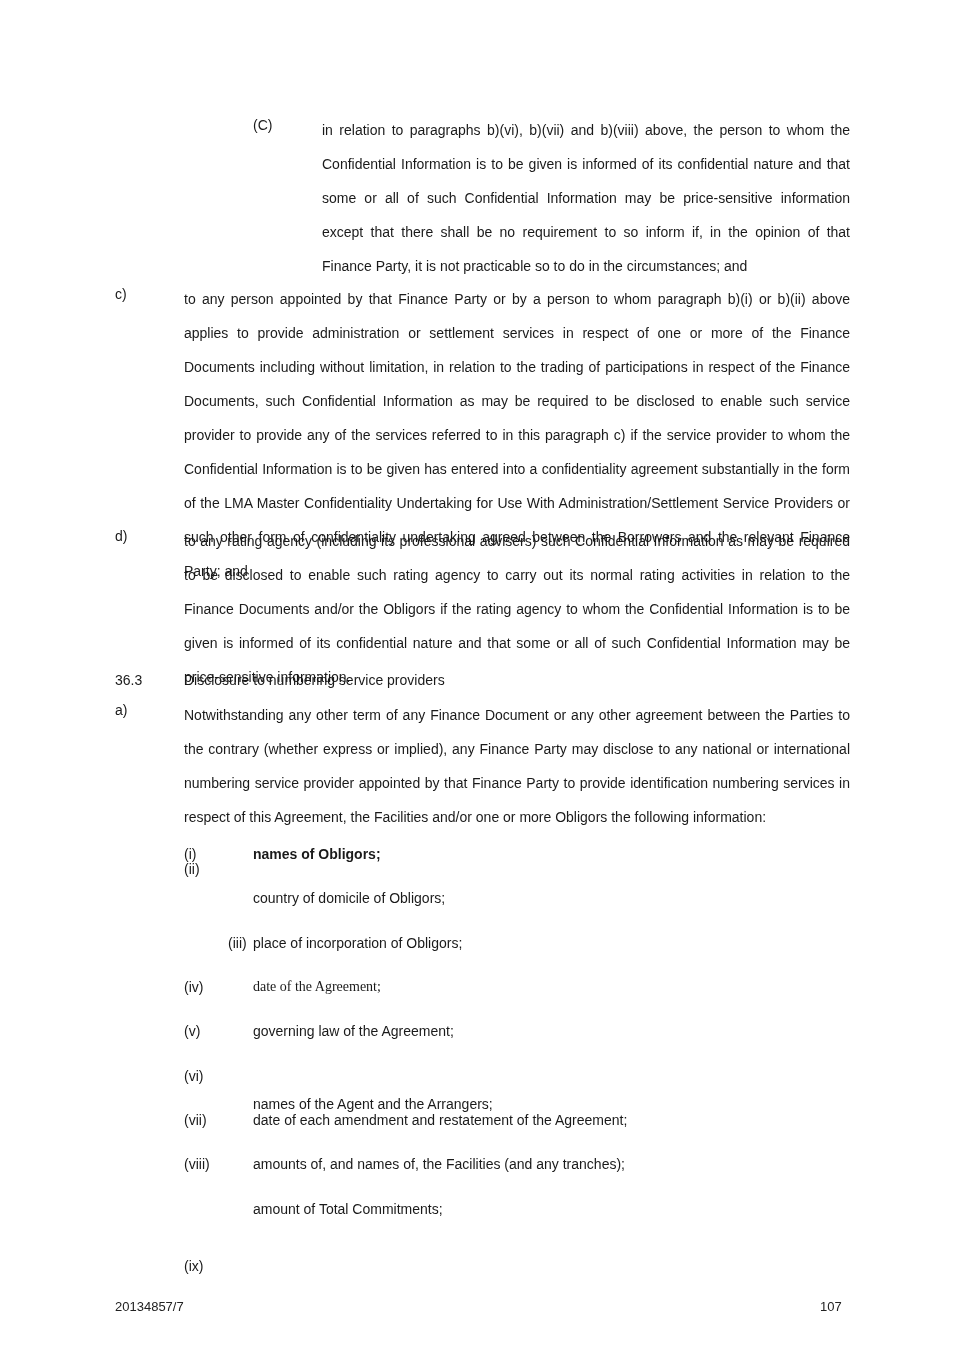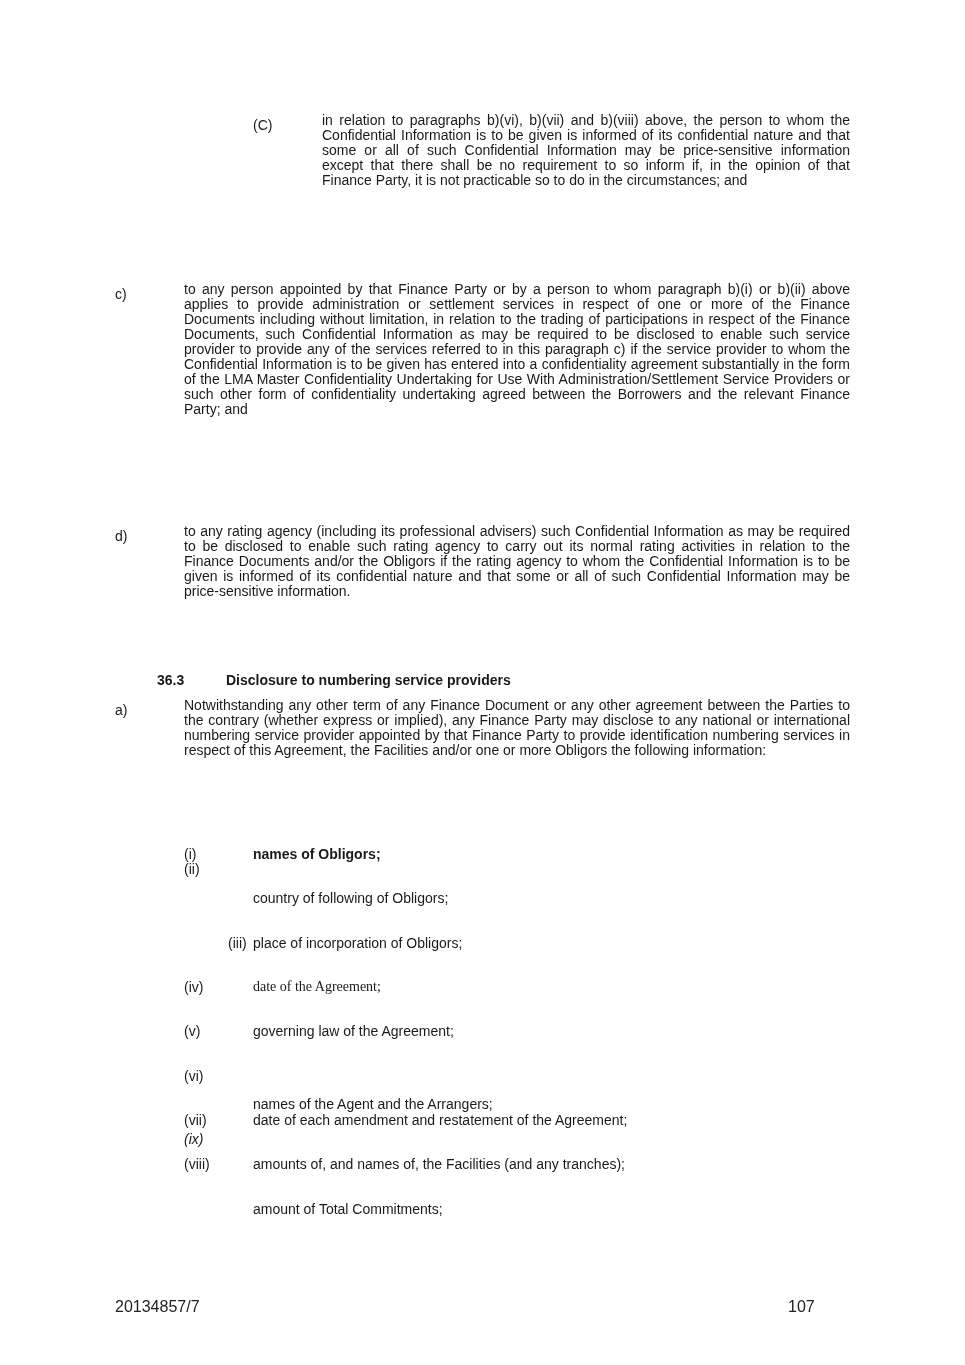--- a/index.html
+++ b/index.html
@@ -17,44 +17,44 @@
       font-size: 14px;
     }
     .page {
       position: absolute;
       left: 0; top: 0;
       width: 965px;
       height: 1365px;
     }
     .para {
       position: absolute;
-      line-height: 15px;
+      line-height: 34px;
       text-align: justify;
       text-align-last: left;
     }
     .label {
       position: absolute;
       line-height: 24.8px;
     }
-    .bold { font-weight: bold; margin-left: 42px; }
+    .bold { font-weight: normal; }
     .list-item-label {
       position: absolute;
       left: 184px;
       line-height: 20px;
     }
     .list-item-text {
       position: absolute;
       left: 253px;
       line-height: 20px;
       white-space: nowrap;
     }
     .footer {
       position: absolute;
       top: 1299px;
-      font-size: 16px;
+      font-size: 13px;
       line-height: 16px;
       color: #222;
     }
   </style>
 </head>
 <body>
 
 <div class="page">
 
   <div class="label" style="left:253px; top:113px;">(C)</div>
@@ -70,40 +70,40 @@
   <div class="label bold" style="left:184px; top:668px;">Disclosure to numbering service providers</div>
 
   <div class="label" style="left:115px; top:698px;">a)</div>
   <div class="para" style="left:184px; top:698px; width:666px;">Notwithstanding any other term of any Finance Document or any other agreement between the Parties to the contrary (whether express or implied), any Finance Party may disclose to any national or international numbering service provider appointed by that Finance Party to provide identification numbering services in respect of this Agreement, the Facilities and/or one or more Obligors the following information:</div>
 
   <div>
     <div class="list-item-label" style="top:844px;">(i)</div>
     <div class="list-item-text" style="top:844px;font-weight:bold;">names of Obligors;</div>
 
     <div class="list-item-label" style="top:859px;">(ii)</div>
-    <div class="list-item-text" style="top:888px;">country of following of Obligors;</div>
+    <div class="list-item-text" style="top:888px;">country of domicile of Obligors;</div>
 
     <div class="list-item-label" style="top:933px;margin-left:44px;">(iii)</div>
     <div class="list-item-text" style="top:933px;">place of incorporation of Obligors;</div>
 
     <div class="list-item-label" style="top:977px;">(iv)</div>
     <div class="list-item-text" style="top:977px;font-family:Liberation Serif, serif;">date of the Agreement;</div>
 
     <div class="list-item-label" style="top:1021px;">(v)</div>
     <div class="list-item-text" style="top:1021px;">governing law of the Agreement;</div>
 
     <div class="list-item-label" style="top:1066px;">(vi)</div>
     <div class="list-item-text" style="top:1066px;margin-top:28px;">names of the Agent and the Arrangers;</div>
 
     <div class="list-item-label" style="top:1110px;">(vii)</div>
     <div class="list-item-text" style="top:1110px;">date of each amendment and restatement of the Agreement;</div>
 
     <div class="list-item-label" style="top:1154px;">(viii)</div>
     <div class="list-item-text" style="top:1154px;">amounts of, and names of, the Facilities (and any tranches);</div>
 
-    <div class="list-item-label" style="top:1129px;font-style:italic;">(ix)</div>
+    <div class="list-item-label" style="top:1256px;">(ix)</div>
     <div class="list-item-text" style="top:1199px;text-align:right;">amount of Total Commitments;</div>
   </div>
 
   <div class="footer" style="left:115px;">20134857/7</div>
-  <div class="footer" style="left:788px;text-align:center;">107</div>
+  <div class="footer" style="left:820px;text-align:center;">107</div>
 
 </div>
 
 </body></html>

